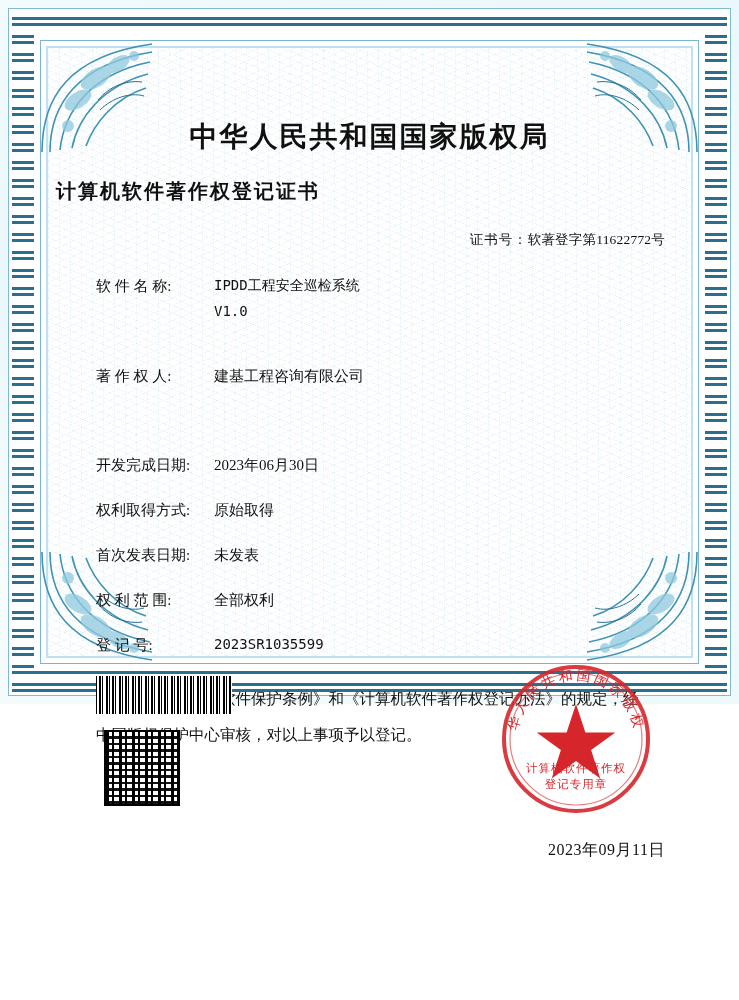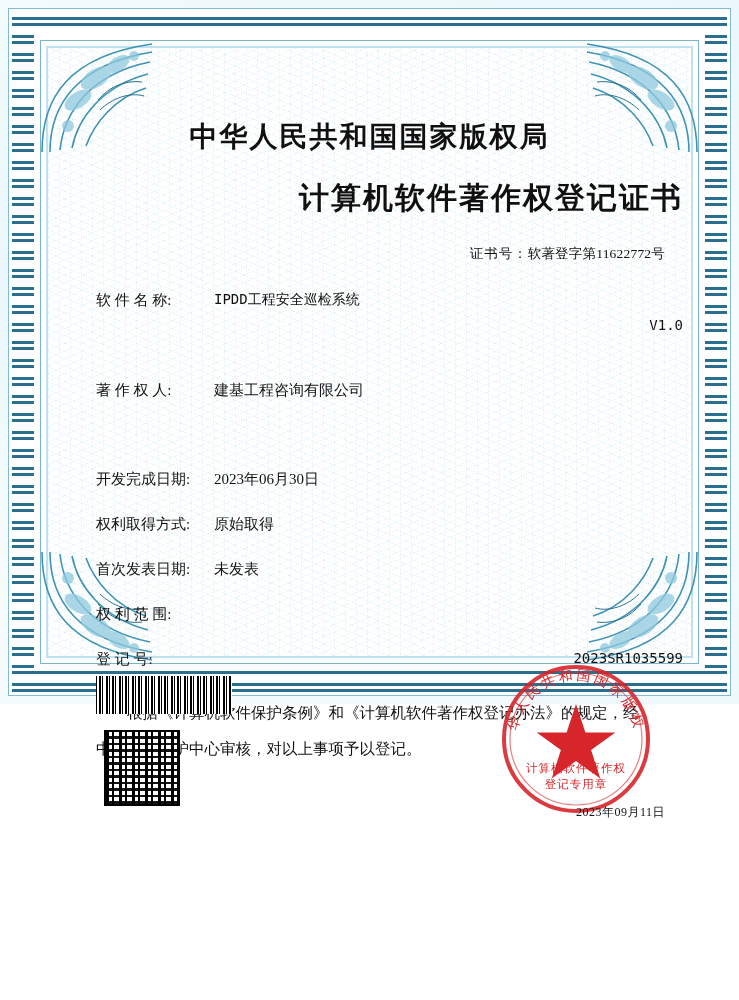--- a/index.html
+++ b/index.html
@@ -103,22 +103,22 @@
   .title-main {
     text-align: center;
     font-size: 28px;
     font-weight: bold;
     letter-spacing: 2px;
     margin-top: 62px;
     color: #101010;
     font-family: "DejaVu Serif", "Liberation Serif", serif;
   }
   .title-sub {
-    text-align: right;
-    font-size: 30px;
+    text-align: left;
+    font-size: 20px;
     font-weight: bold;
     letter-spacing: 2px;
     margin-top: 22px;
     color: #101010;
     font-family: "DejaVu Serif", "Liberation Serif", serif;
   }
 
   .cert-no-row {
     margin-top: 26px;
     text-align: right;
@@ -145,21 +145,21 @@
     letter-spacing: 0px;
     color: #111;
     white-space: nowrap;
   }
   .field-value {
     flex: 1;
     color: #111;
     font-size: 15px;
   }
   .field-value .line2 { display: block; margin-top: 8px; }
-  .mono { font-family: "DejaVu Sans Mono", "Liberation Mono", monospace; font-size: 14px; text-align: right; }
+  .mono { font-family: "DejaVu Sans Mono", "Liberation Mono", monospace; font-size: 14px; }
 
   .gap-big { height: 22px; }
 
   .para {
     margin-top: 18px;
     padding-left: 40px;
     padding-right: 34px;
     font-size: 15.5px;
     line-height: 36px;
     text-indent: 2em;
@@ -203,22 +203,22 @@
     right: 84px;
     top: 660px;
     width: 158px;
     height: 158px;
   }
   .seal svg { display: block; }
 
   .seal-date {
     position: absolute;
     right: 74px;
-    top: 804px;
-    font-size: 12px;
+    top: 840px;
+    font-size: 16px;
     color: #111;
     letter-spacing: 0.5px;
   }
 </style>
 </head>
 <body>
 
 <div class="certificate">
 
   <div class="frame-outer"></div>
@@ -355,20 +355,21 @@
         <div class="field-value">原始取得</div>
       </div>
 
       <div class="field-row">
         <div class="field-label">首次发表日期:</div>
         <div class="field-value">未发表</div>
       </div>
 
       <div class="field-row">
         <div class="field-label">权 利 范 围:</div>
+        <div class="field-value">全部权利</div>
       </div>
 
       <div class="field-row">
         <div class="field-label">登 记 号:</div>
         <div class="field-value mono">2023SR1035599</div>
       </div>
 
     </div>
 
     <div class="para">根据《计算机软件保护条例》和《计算机软件著作权登记办法》的规定，经中国版权保护中心审核，对以上事项予以登记。</div>

